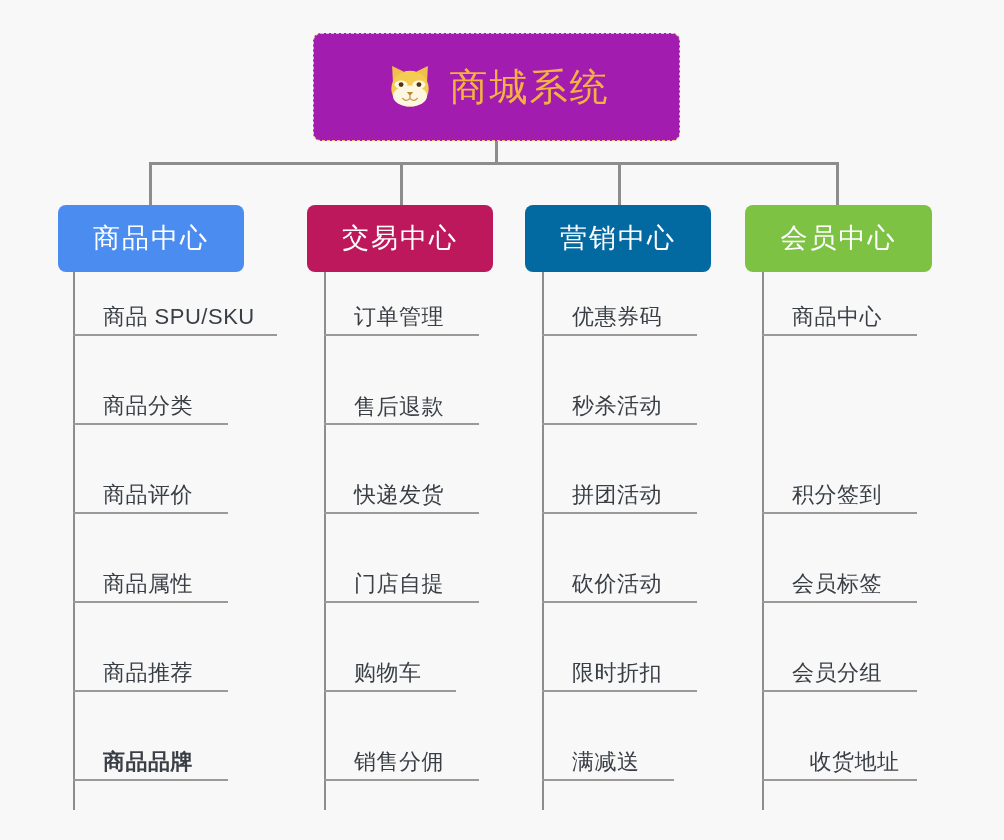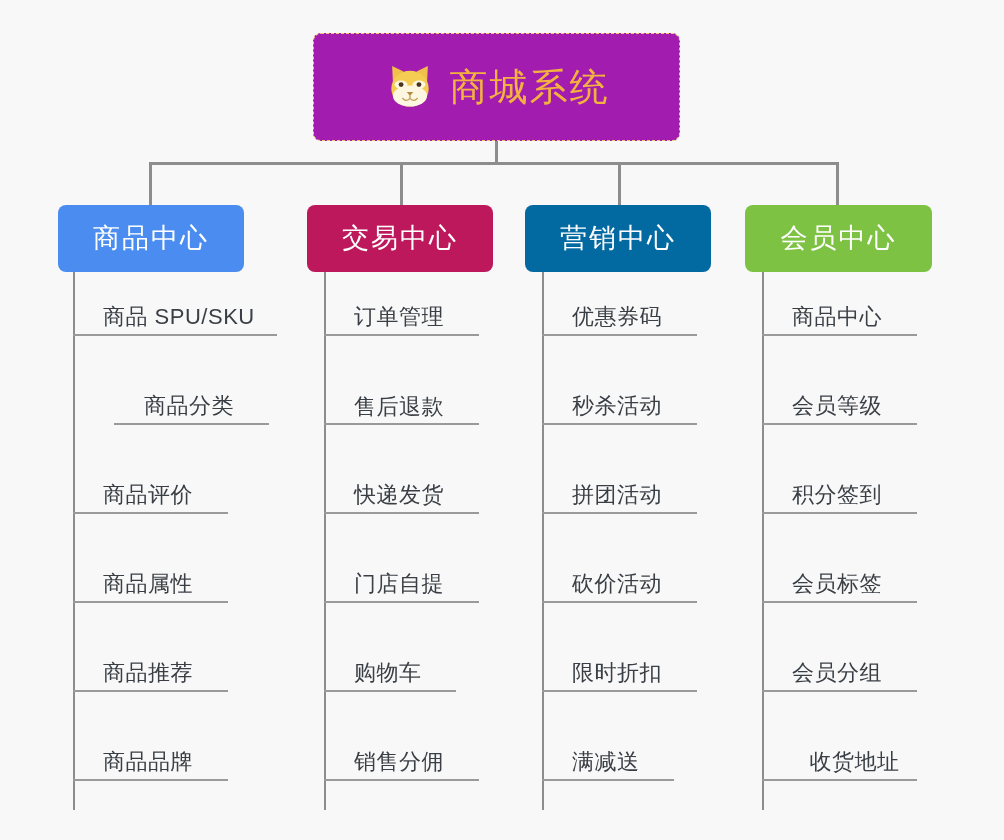--- a/index.html
+++ b/index.html
@@ -104,33 +104,33 @@
   <div class="line vline" style="left:836px;top:162px;height:44px;"></div>
 
   <div class="cat-box" style="left: 58px; top: 205px; width: 186px; background: rgb(74, 140, 240);">
     <span class="cat-label">商品中心</span>
   </div>
   <div class="branch" style="left:73px;top:272px;width:230px;height:550px;">
     <div class="branch-stem" style="height:538px;"></div>
     <div class="leaf" style="top:34px;width:204px;align-items:flex-end;">
       <span class="leaf-label">商品 SPU/SKU</span>
     </div>
-    <div class="leaf" style="top:123px;width:155px;margin-left:41px;">
+    <div class="leaf" style="top:123px;width:155px;">
       <span class="leaf-label">商品分类</span>
     </div>
     <div class="leaf" style="top:212px;width:155px;">
       <span class="leaf-label">商品评价</span>
     </div>
     <div class="leaf" style="top:301px;width:155px;">
       <span class="leaf-label">商品属性</span>
     </div>
     <div class="leaf" style="top:390px;width:155px;text-align:center;">
       <span class="leaf-label">商品推荐</span>
     </div>
-    <div class="leaf" style="top:479px;width:155px;">
+    <div class="leaf" style="top:479px;width:155px;font-weight:bold;">
       <span class="leaf-label">商品品牌</span>
     </div>
   </div>
 
   <div class="cat-box" style="left: 307px; top: 205px; width: 186px; background: #be185d;">
     <span class="cat-label">交易中心</span>
   </div>
   <div class="branch" style="left:324px;top:272px;width:230px;height:550px;">
     <div class="branch-stem" style="height:538px;"></div>
     <div class="leaf" style="top:34px;width:155px;">
@@ -179,23 +179,20 @@
   </div>
 
   <div class="cat-box" style="left: 745px; top: 205px; width: 187px; background: rgb(125, 194, 66);">
     <span class="cat-label">会员中心</span>
   </div>
   <div class="branch" style="left:762px;top:272px;width:230px;height:550px;">
     <div class="branch-stem" style="height:538px;"></div>
     <div class="leaf" style="top:34px;width:155px;">
       <span class="leaf-label">商品中心</span>
     </div>
-    <div class="leaf" style="top:123px;width:155px;">
-      <span class="leaf-label">会员等级</span>
-    </div>
     <div class="leaf" style="top:212px;width:155px;">
       <span class="leaf-label">积分签到</span>
     </div>
     <div class="leaf" style="top:301px;width:155px;">
       <span class="leaf-label">会员标签</span>
     </div>
     <div class="leaf" style="top:390px;width:155px;">
       <span class="leaf-label">会员分组</span>
     </div>
     <div class="leaf" style="top:479px;width:155px;justify-content:center;">

